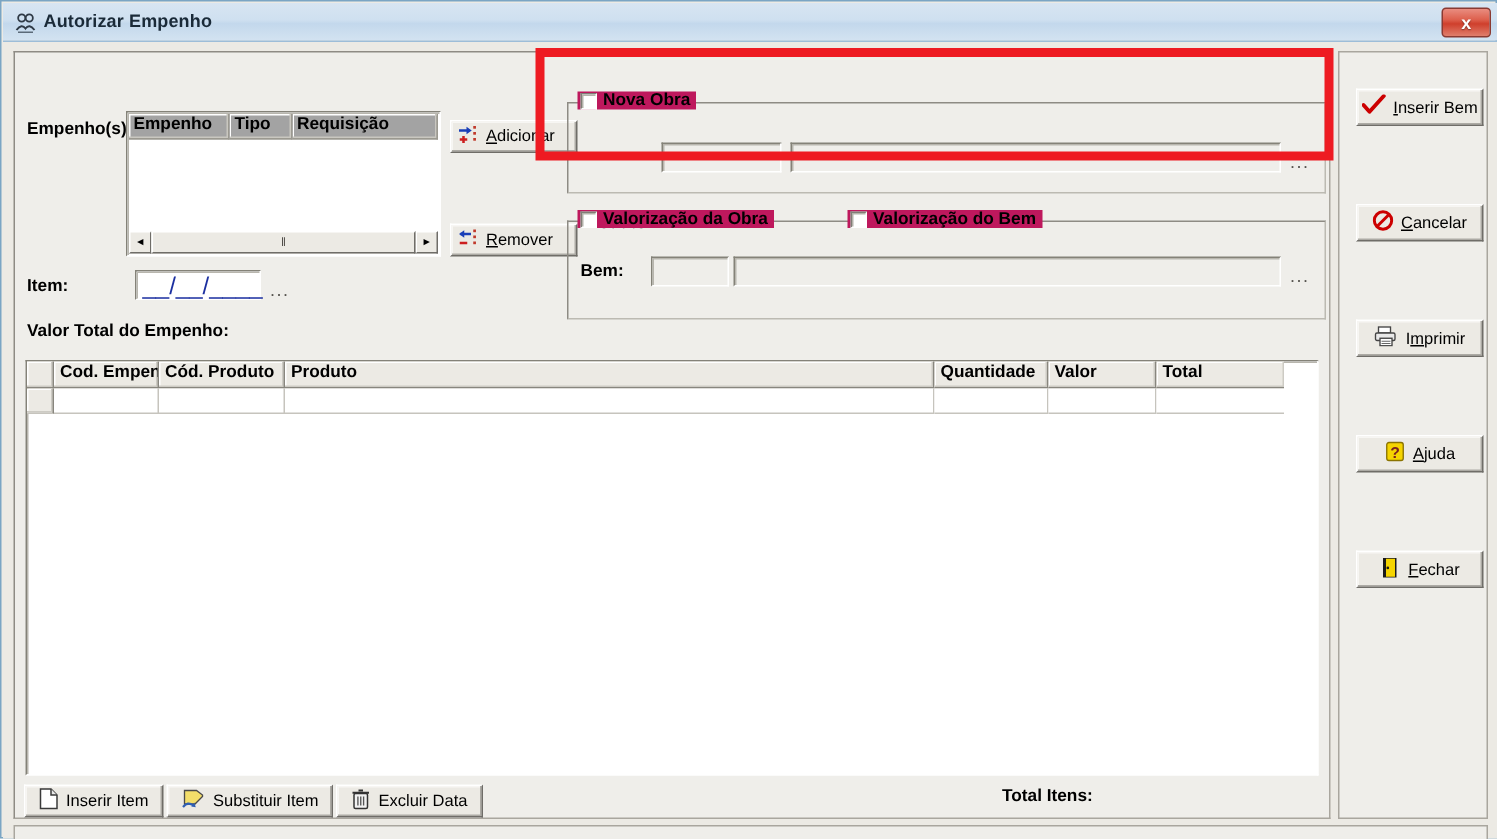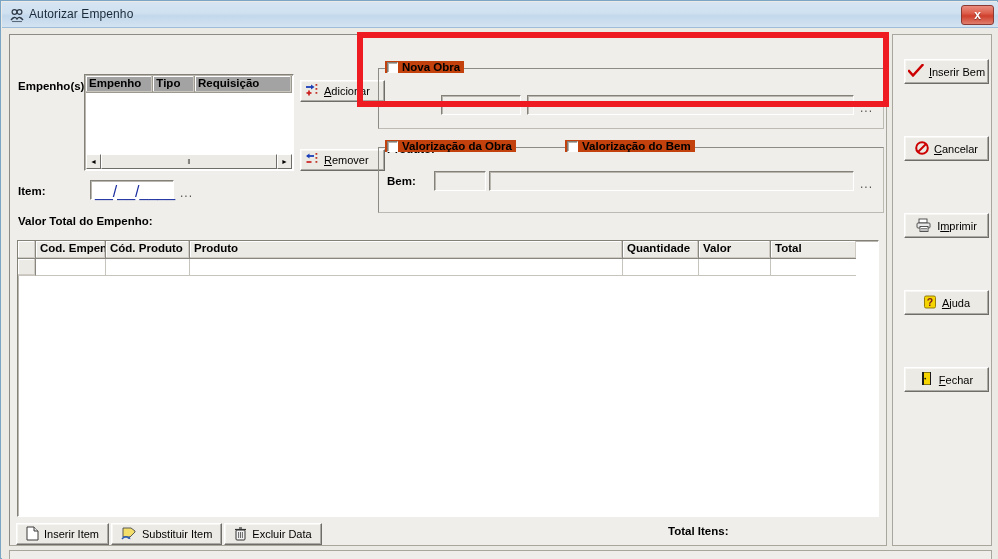--- a/index.html
+++ b/index.html
@@ -38,20 +38,21 @@
     left: 7px; top: 5px;
     width: 16px; height: 16px;
   }
   #title-text {
     position: absolute;
     left: 27px; top: 5px;
     font-size: 12px;
     color: #1a2a38;
     white-space: nowrap;
     letter-spacing: 0.1px;
+    font-weight: bold;
   }
   #close-button {
     position: absolute;
     right: 4px; top: 3px;
     width: 33px; height: 20px;
     box-sizing: border-box;
     border: 1px solid #8a3a32;
     border-radius: 3px;
     background: linear-gradient(180deg,#e98d80 0%, #dd5f4c 40%, #cf3f2c 55%, #e07e6c 100%);
     color: #fff;
@@ -126,21 +127,21 @@
   .groupbox {
     position: absolute;
     box-sizing: border-box;
     border: 1px solid #bcbab2;
     border-top-color: #8e8b84;
     border-left-color: #8e8b84;
   }
   .group-title {
     position: absolute;
     top: -8px;
-    background: #c2410c;
+    background: #be185d;
     padding: 0 4px 0 2px;
     font-weight: bold;
     font-size: 11.5px;
     display: flex;
     align-items: center;
     gap: 4px;
     white-space: nowrap;
   }
   .cbx {
     display: inline-block;

